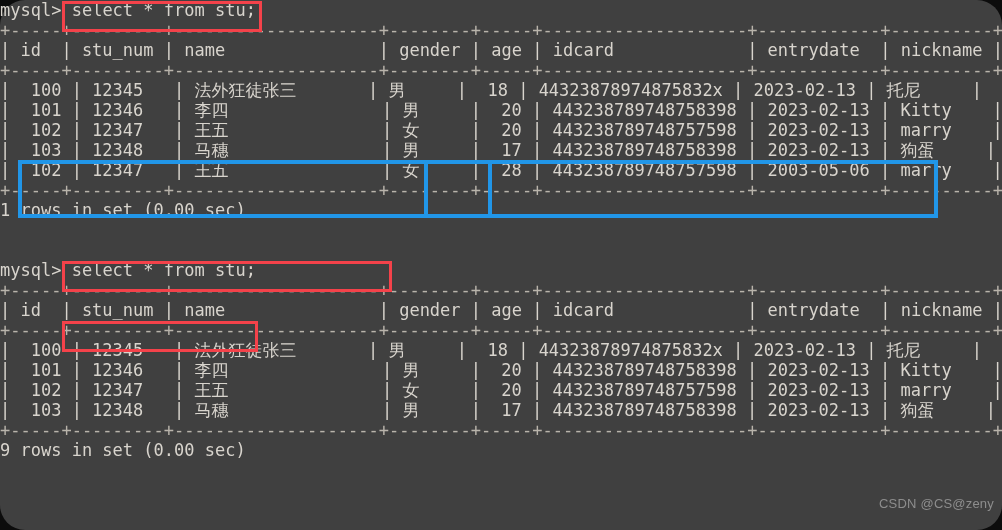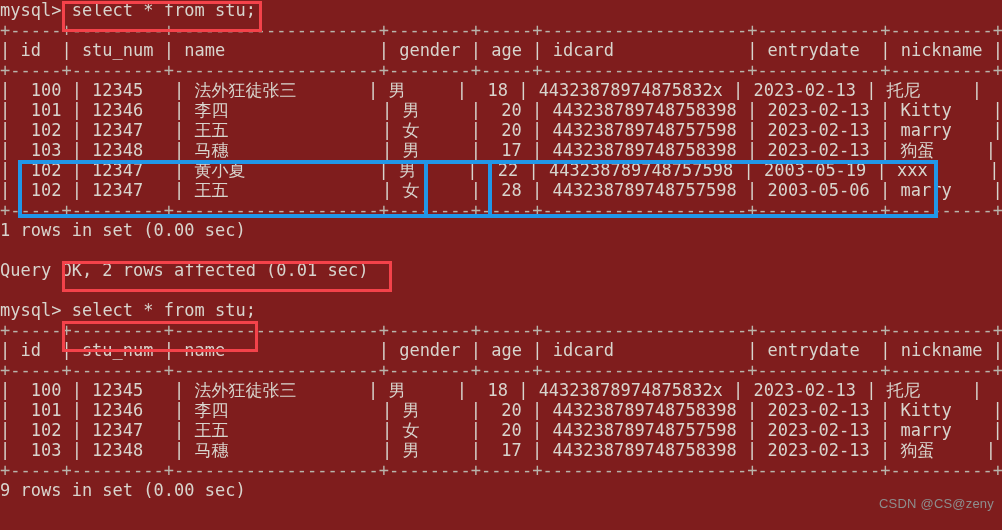--- a/index.html
+++ b/index.html
@@ -62,41 +62,39 @@
     bottom: 16px;
     color: #8d8d8d;
     font-size: 13px;
     font-family: "Liberation Sans", "DejaVu Sans", sans-serif;
     letter-spacing: 0.2px;
   }
 </style>
 </head>
 <body style="background: rgb(12, 12, 12);">
 
-<div id="terminal" style="background: #7f1d1d; color: rgb(216, 212, 205);">
+<div id="terminal" style="background: #404040; color: rgb(216, 212, 205); border-radius: 25px;">
 
   <div class="line"><span class="prompt">mysql&gt;</span> <span>select * from stu;</span></div>
 
   <div class="rule" style="color: rgb(185, 180, 171);">+-----+---------+--------------------+--------+-----+--------------------+------------+----------+</div>
   <div class="line">| id  | stu_num | name               | gender | age | idcard             | entrydate  | nickname |</div>
   <div class="rule" style="color: rgb(185, 180, 171);">+-----+---------+--------------------+--------+-----+--------------------+------------+----------+</div>
 
   <div class="line">|  100 | 12345   | 法外狂徒张三       | 男     |  18 | 44323878974875832x | 2023-02-13 | 托尼     |</div>
   <div class="line">|  101 | 12346   | 李四               | 男     |  20 | 44323878974875​8398 | 2023-02-13 | Kitty    |</div>
   <div class="line">|  102 | 12347   | 王五               | 女     |  20 | 44323878974875​7598 | 2023-02-13 | marry    |</div>
   <div class="line">|  103 | 12348   | 马穗               | 男     |  17 | 44323878974875​8398 | 2023-02-13 | 狗蛋     |</div>
-  <div class="line">|  102 | 12347   | 黄小夏             | 男     |  22 | 44323878974875​7598 | 2003-05-19 | xxx      |</div>
   <div class="line">|  102 | 12347   | 王五               | 女     |  28 | 44323878974875​7598 | 2003-05-06 | marry    |</div>
 
   <div class="rule" style="color: rgb(185, 180, 171);">+-----+---------+--------------------+--------+-----+--------------------+------------+----------+</div>
   <div class="line">1 rows in set (0.00 sec)</div>
 
   <div class="line blank"> </div>
 
-  <div class="line">Query OK, 2 rows affected (0.01 sec)</div>
 
   <div class="line blank"> </div>
 
   <div class="line"><span class="prompt">mysql&gt;</span> <span>select * from stu;</span></div>
 
   <div class="rule" style="color: rgb(185, 180, 171);">+-----+---------+--------------------+--------+-----+--------------------+------------+----------+</div>
   <div class="line">| id  | stu_num | name               | gender | age | idcard             | entrydate  | nickname |</div>
   <div class="rule" style="color: rgb(185, 180, 171);">+-----+---------+--------------------+--------+-----+--------------------+------------+----------+</div>
 
   <div class="line">|  100 | 12345   | 法外狂徒张三       | 男     |  18 | 44323878974875832x | 2023-02-13 | 托尼     |</div>

